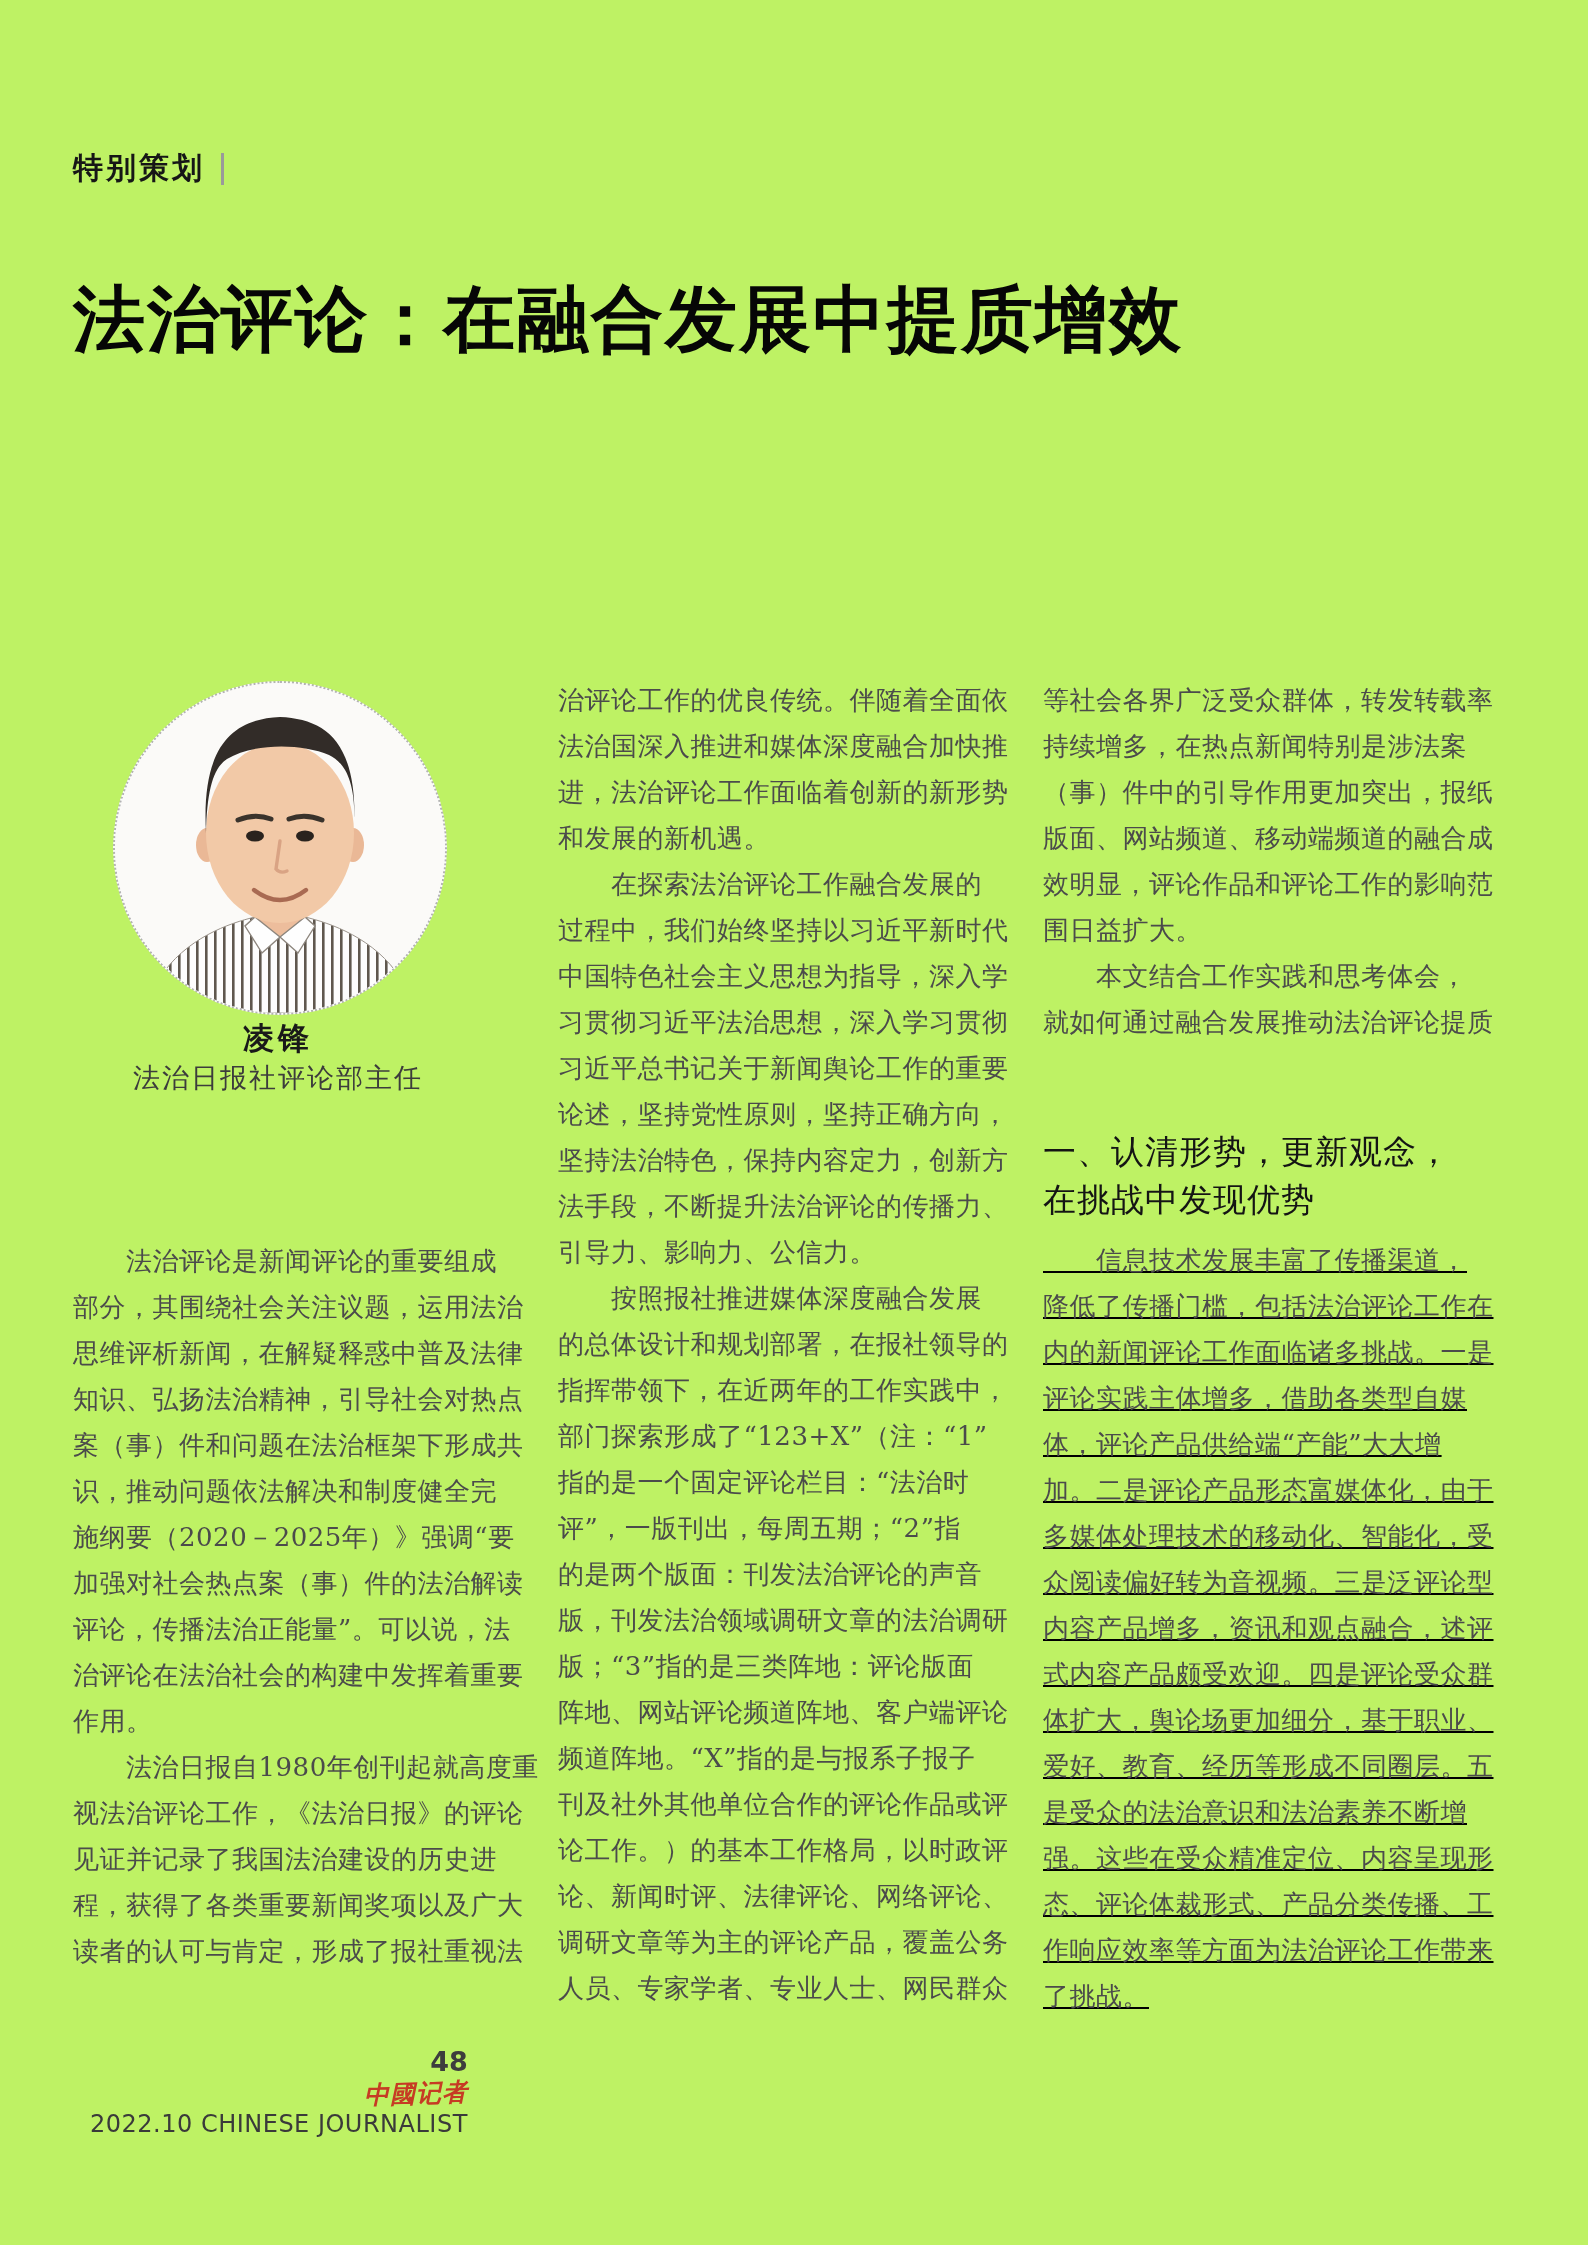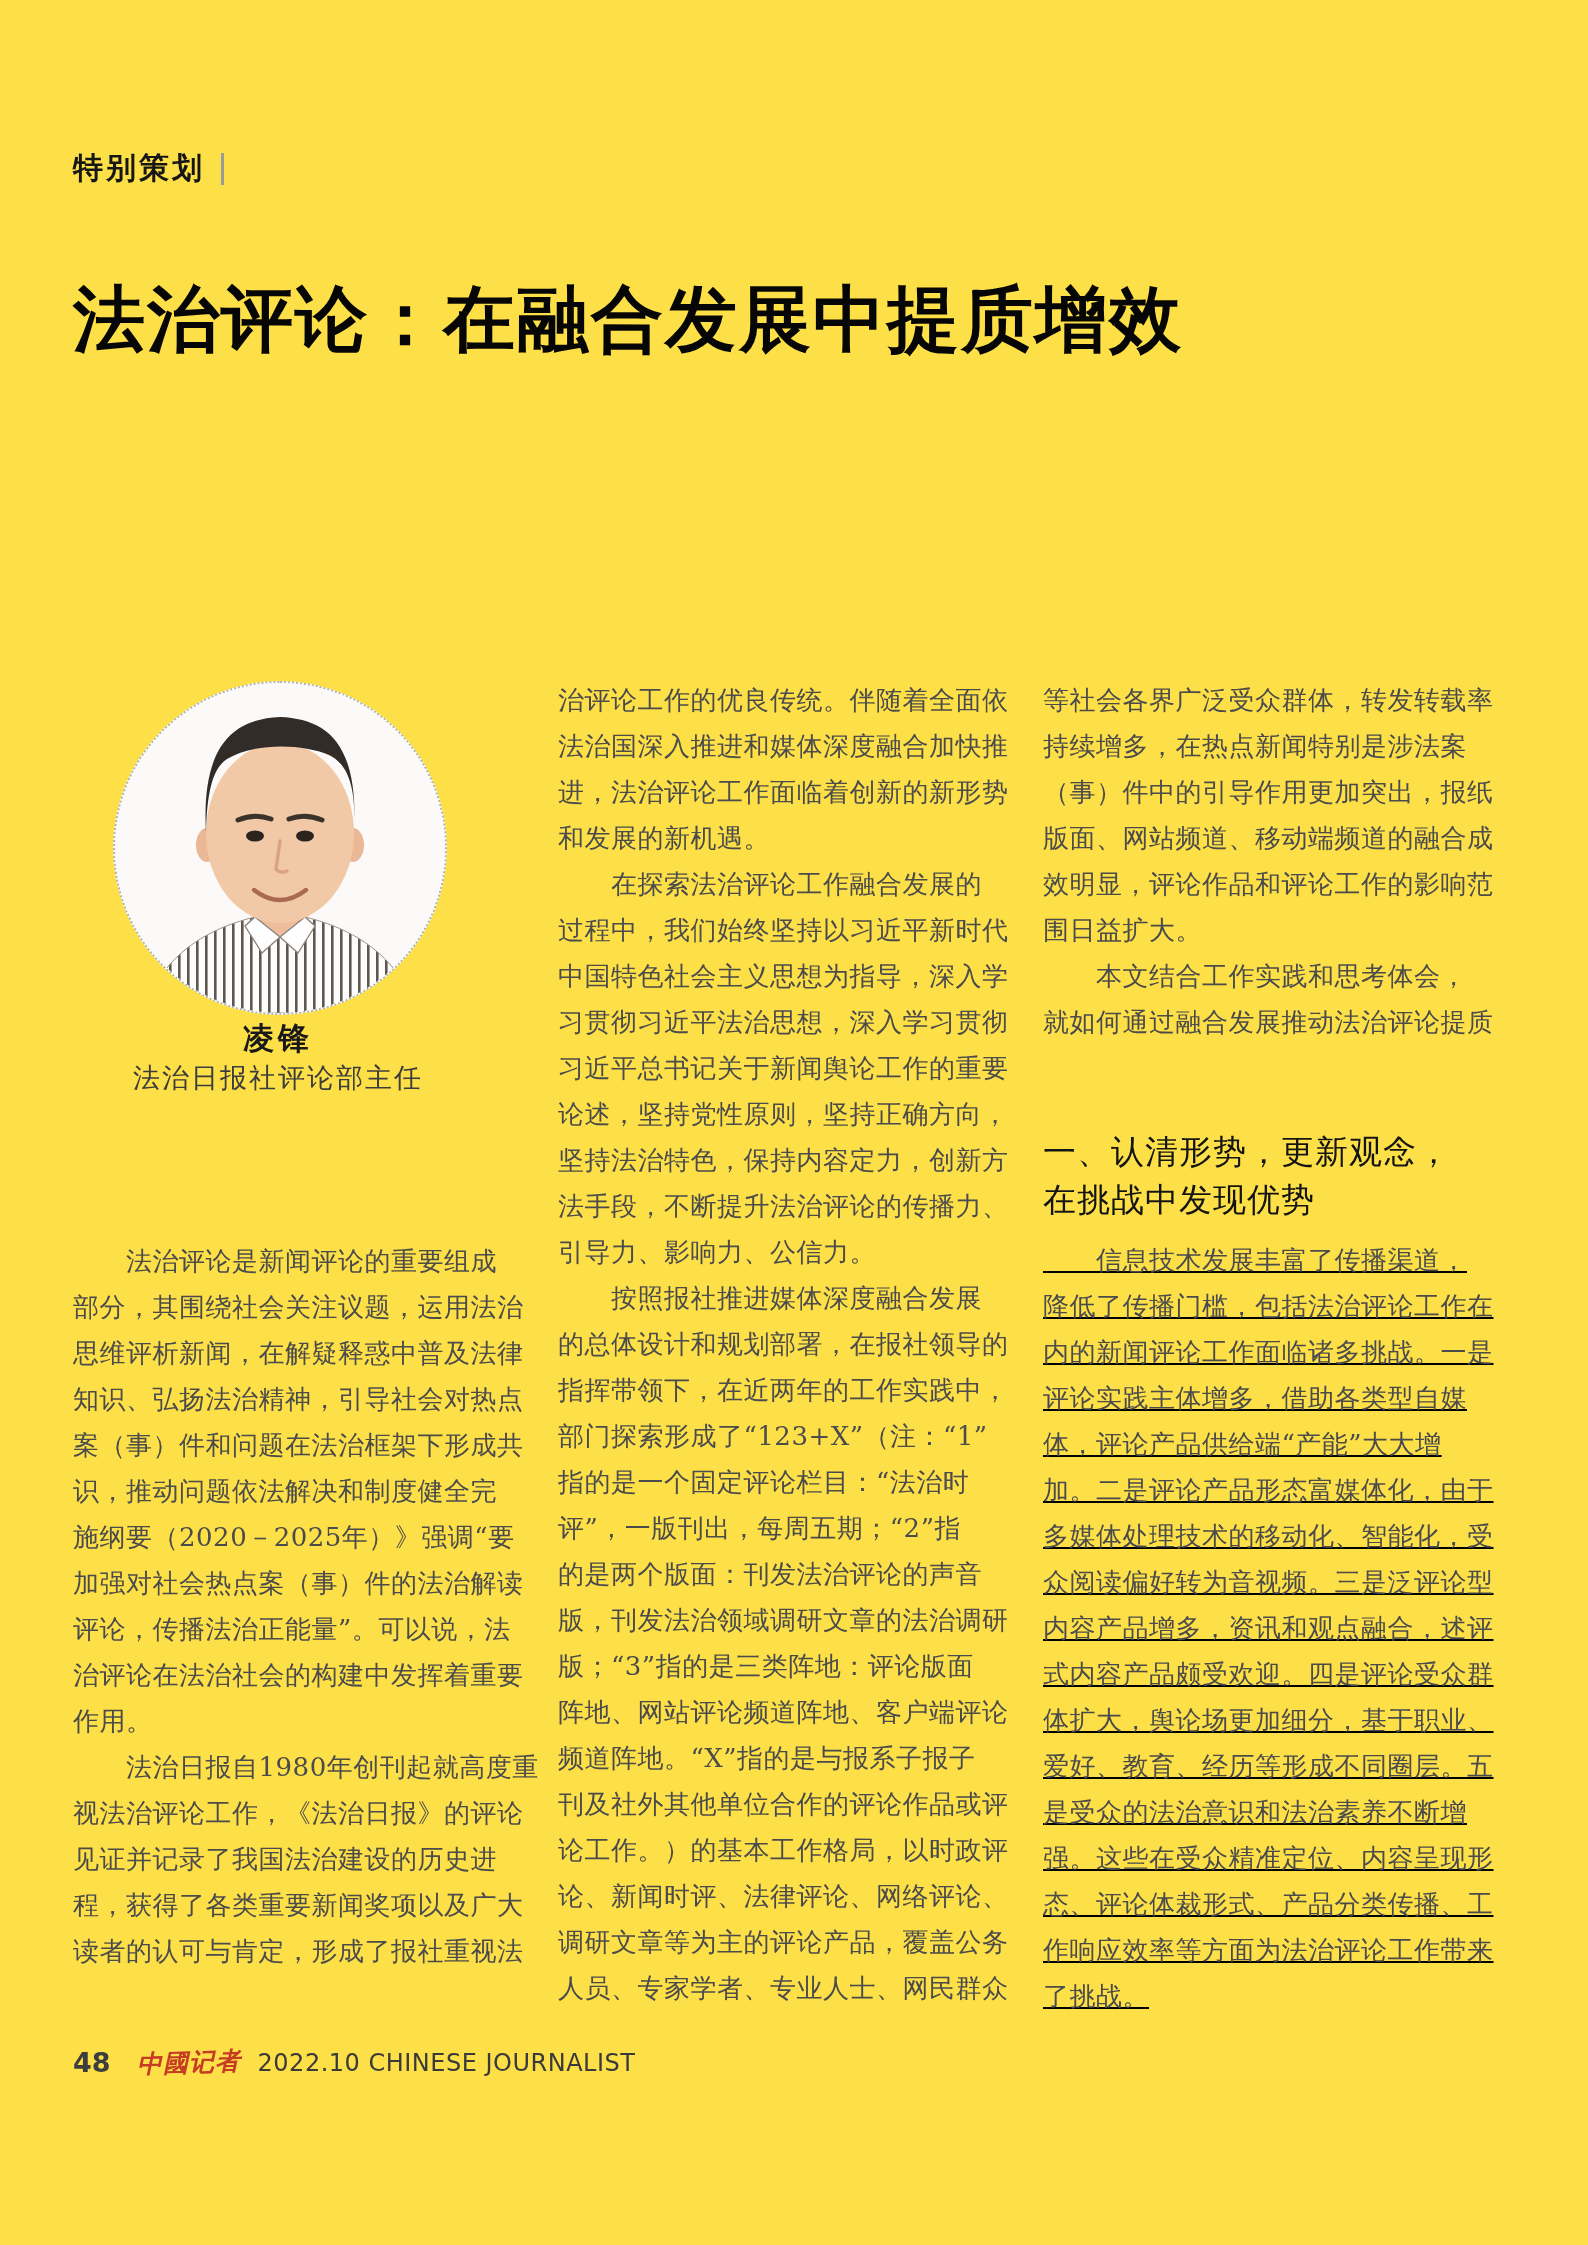--- a/index.html
+++ b/index.html
@@ -1,20 +1,20 @@
 <!DOCTYPE html>
 <html><head>
 <meta charset="utf-8">
 <style>
   html,body { margin:0; padding:0; background:#d9d9d9; }
   .page {
     position:relative;
     width:1588px; height:2245px;
     margin:0 auto;
-    background:#fde047;
+    background:#bef264;
     overflow:hidden;
     font-family:"DejaVu Serif","Liberation Serif",serif;
   }
 
   
   .section-label {
     position:absolute; left:73px; top:148px;
     font-family:"DejaVu Sans","Liberation Sans",sans-serif;
     font-weight:bold; font-size:30px; color:#161616; letter-spacing:3px;
     display:flex; align-items:center;
@@ -68,22 +68,23 @@
   }
   .left-col        { left:73px;   top:1238px; width:460px; }
   .middle-col      { left:558px;  top:677px;  width:460px; }
   .right-col-top   { left:1043px; top:677px;  width:460px; }
   .right-col-head  { left:1043px; top:1128px; width:460px; }
   .right-col-bot   { left:1043px; top:1237px; width:460px;text-decoration:underline; }
 
   
   .footer {
     position:absolute; left:73px; top:2046px;
-    display:flex; align-items:center;
-    font-family:"DejaVu Sans","Liberation Sans",sans-serif;
+    display:flex; align-items:flex-end;
+    font-family:"DejaVu Sans","Liberation Sans",sans-serif;
+    flex-direction:column;
   }
   .pageno { font-size:27px; font-weight:600; color:#3d3d3d; }
   .logo {
     margin-left:26px;
     font-family:"DejaVu Serif","Liberation Serif",serif;
     font-style:italic; font-weight:bold;
     font-size:25px; color:#c63b24;
     transform:rotate(-2deg); letter-spacing:1px;
   }
   .issue {

